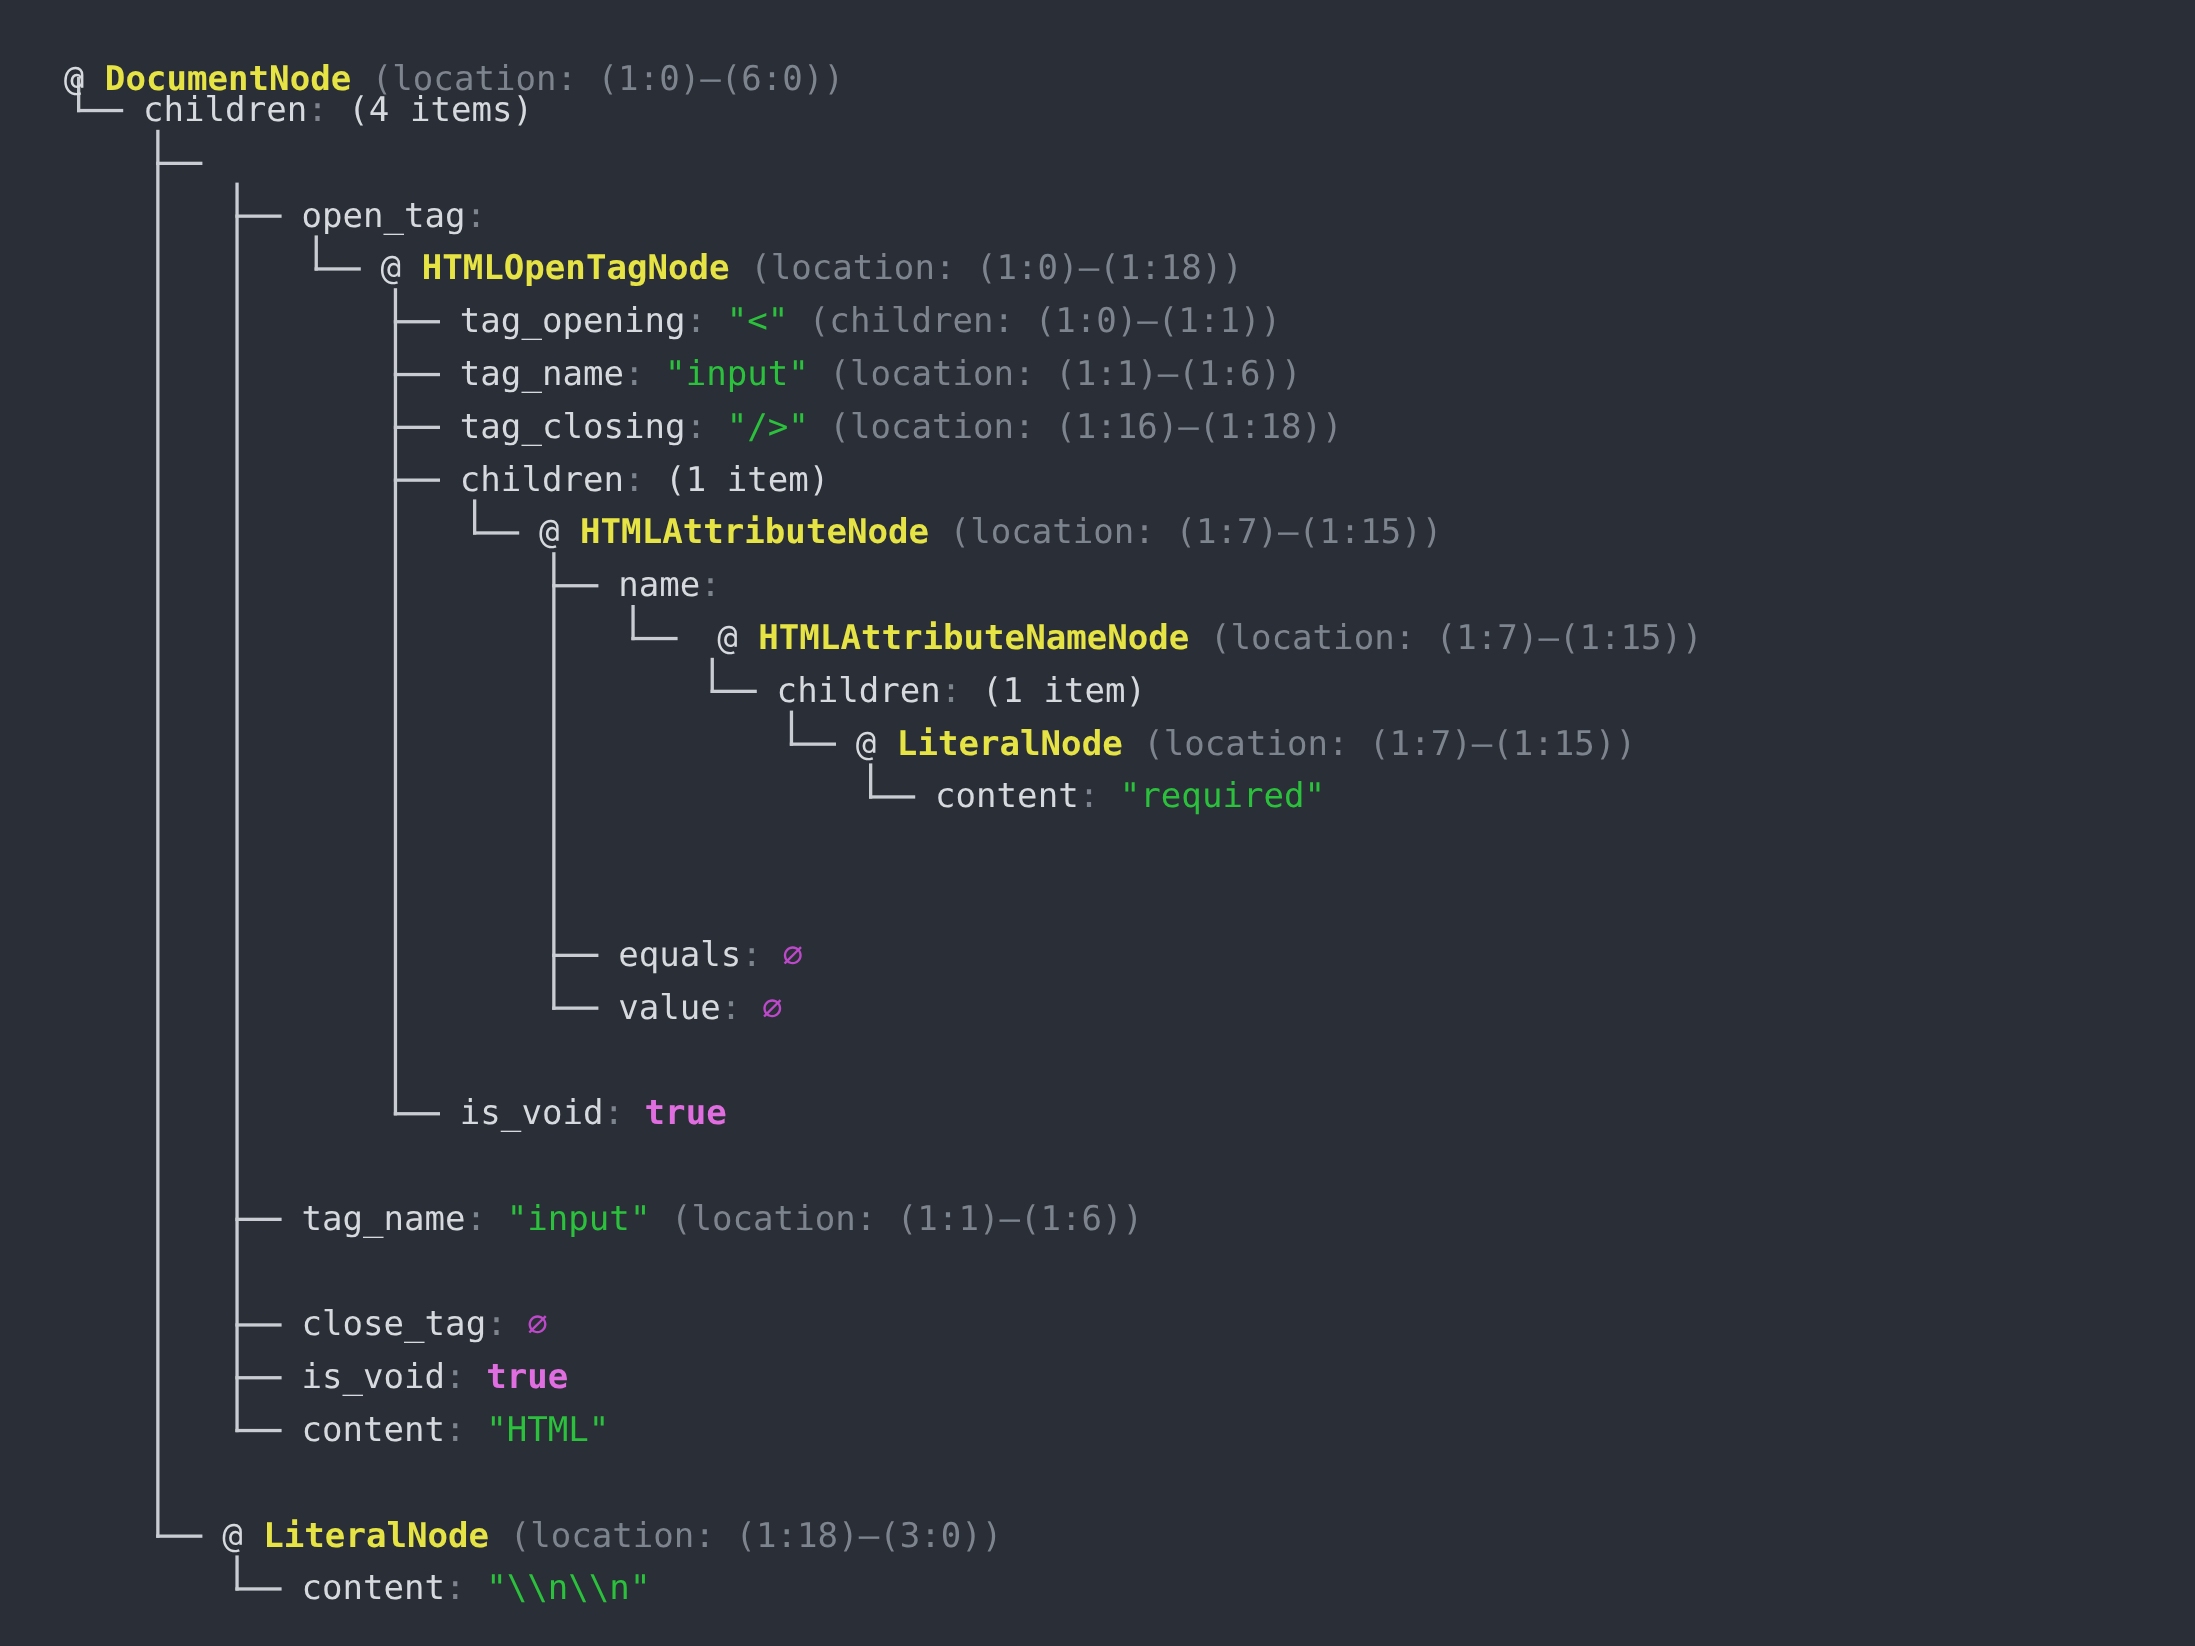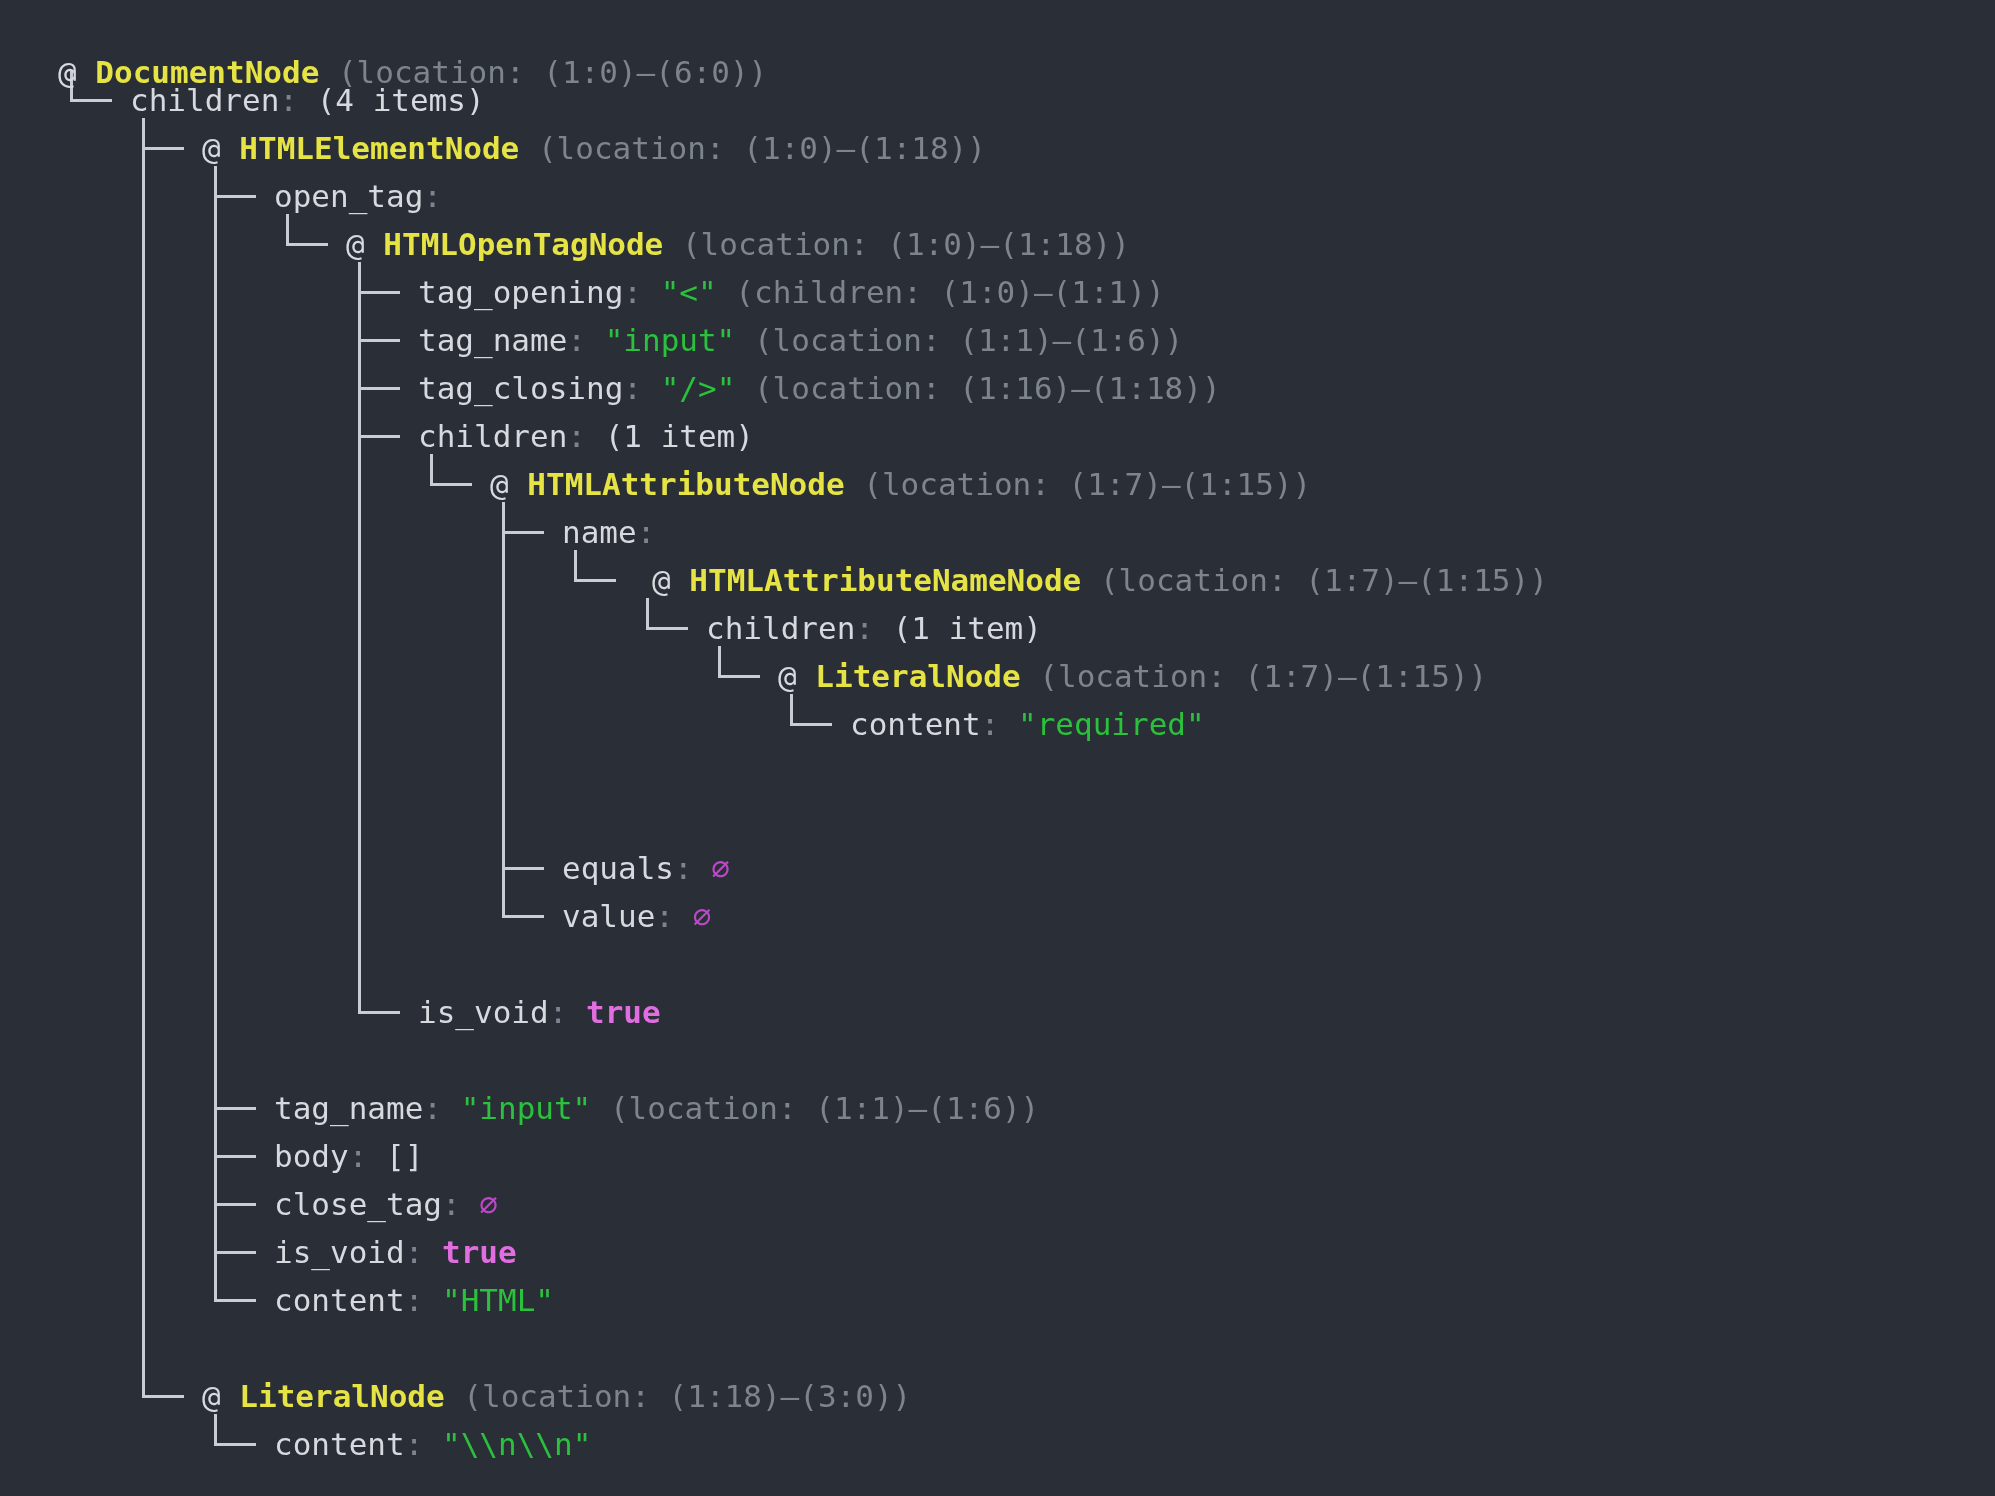--- a/index.html
+++ b/index.html
@@ -38,36 +38,35 @@
     <div class="guide" style="left: 286px; top: 214px; height: 31.5px;"></div>
     <div class="guide" style="left: 358px; top: 262px; height: 751.5px;"></div>
     <div class="guide" style="left: 430px; top: 454px; height: 31.5px;"></div>
     <div class="guide" style="left: 502px; top: 502px; height: 415.5px;"></div>
     <div class="guide" style="left: 574px; top: 550px; height: 31.5px;"></div>
     <div class="guide" style="left: 646px; top: 598px; height: 31.5px;"></div>
     <div class="guide" style="left: 718px; top: 646px; height: 31.5px;"></div>
     <div class="guide" style="left: 790px; top: 694px; height: 31.5px;"></div>
     <div class="row" style="top: 28px;"><span class="txt" style="left: 58px; margin-top: 20px;"><span class="at">@ </span><span class="node">DocumentNode</span><span class="loc"> (location: (1:0)–(6:0))</span></span></div>
     <div class="row" style="top: 76px;"><div class="tick" style="left: 70px; top: 22.5px; width: 42px;"></div><span class="txt" style="left: 130px;"><span class="key">children</span><span class="colon">: </span><span class="plain">(4 items)</span></span></div>
-    <div class="row" style="top: 124px;"><div class="tick" style="left: 142px; top: 22.5px; width: 42px;"></div><span class="txt" style="left: 202px;"><span class="at">@ </span><span class="node">HTMLElementNode</span><span class="loc"> (location: (1:0)–(1:18))</span></span></div>
+    <div class="row" style="top: 124px;"><div class="tick" style="left: 142px; top: 22.5px; width: 42px;"></div></div>
     <div class="row" style="top: 172px;"><div class="tick" style="left: 214px; top: 22.5px; width: 42px;"></div><span class="txt" style="left: 274px;"><span class="key">open_tag</span><span class="colon">:</span></span></div>
     <div class="row" style="top: 220px;"><div class="tick" style="left: 286px; top: 22.5px; width: 42px;"></div><span class="txt" style="left: 346px;"><span class="at">@ </span><span class="node">HTMLOpenTagNode</span><span class="loc"> (location: (1:0)–(1:18))</span></span></div>
     <div class="row" style="top: 268px;"><div class="tick" style="left: 358px; top: 22.5px; width: 42px;"></div><span class="txt" style="left: 418px;"><span class="key">tag_opening</span><span class="colon">: </span><span class="str">"&lt;"</span><span class="loc"> (children: (1:0)–(1:1))</span></span></div>
     <div class="row" style="top: 316px;"><div class="tick" style="left: 358px; top: 22.5px; width: 42px;"></div><span class="txt" style="left: 418px;"><span class="key">tag_name</span><span class="colon">: </span><span class="str">"input"</span><span class="loc"> (location: (1:1)–(1:6))</span></span></div>
     <div class="row" style="top: 364px;"><div class="tick" style="left: 358px; top: 22.5px; width: 42px;"></div><span class="txt" style="left: 418px;"><span class="key">tag_closing</span><span class="colon">: </span><span class="str">"/&gt;"</span><span class="loc"> (location: (1:16)–(1:18))</span></span></div>
     <div class="row" style="top: 412px;"><div class="tick" style="left: 358px; top: 22.5px; width: 42px;"></div><span class="txt" style="left: 418px;"><span class="key">children</span><span class="colon">: </span><span class="plain">(1 item)</span></span></div>
     <div class="row" style="top: 460px;"><div class="tick" style="left: 430px; top: 22.5px; width: 42px;"></div><span class="txt" style="left: 490px;"><span class="at">@ </span><span class="node">HTMLAttributeNode</span><span class="loc"> (location: (1:7)–(1:15))</span></span></div>
     <div class="row" style="top: 508px;"><div class="tick" style="left: 502px; top: 22.5px; width: 42px;"></div><span class="txt" style="left: 562px;"><span class="key">name</span><span class="colon">:</span></span></div>
     <div class="row" style="top: 556px;"><div class="tick" style="left: 574px; top: 22.5px; width: 42px;"></div><span class="txt" style="left: 634px; margin-left: 18px;"><span class="at">@ </span><span class="node">HTMLAttributeNameNode</span><span class="loc"> (location: (1:7)–(1:15))</span></span></div>
     <div class="row" style="top: 604px;"><div class="tick" style="left: 646px; top: 22.5px; width: 42px;"></div><span class="txt" style="left: 706px;"><span class="key">children</span><span class="colon">: </span><span class="plain">(1 item)</span></span></div>
     <div class="row" style="top: 652px;"><div class="tick" style="left: 718px; top: 22.5px; width: 42px;"></div><span class="txt" style="left: 778px;"><span class="at">@ </span><span class="node">LiteralNode</span><span class="loc"> (location: (1:7)–(1:15))</span></span></div>
     <div class="row" style="top: 700px;"><div class="tick" style="left: 790px; top: 22.5px; width: 42px;"></div><span class="txt" style="left: 850px;"><span class="key">content</span><span class="colon">: </span><span class="str">"required"</span></span></div>
     <div class="row" style="top: 844px;"><div class="tick" style="left: 502px; top: 22.5px; width: 42px;"></div><span class="txt" style="left: 562px;"><span class="key">equals</span><span class="colon">: </span><span class="null">∅</span></span></div>
     <div class="row" style="top: 892px;"><div class="tick" style="left: 502px; top: 22.5px; width: 42px;"></div><span class="txt" style="left: 562px;"><span class="key">value</span><span class="colon">: </span><span class="null">∅</span></span></div>
     <div class="row" style="top: 988px;"><div class="tick" style="left: 358px; top: 22.5px; width: 42px;"></div><span class="txt" style="left: 418px;"><span class="key">is_void</span><span class="colon">: </span><span class="bool">true</span></span></div>
     <div class="row" style="top: 1084px;"><div class="tick" style="left: 214px; top: 22.5px; width: 42px;"></div><span class="txt" style="left: 274px;"><span class="key">tag_name</span><span class="colon">: </span><span class="str">"input"</span><span class="loc"> (location: (1:1)–(1:6))</span></span></div>
-    <div class="row" style="top: 1132px;"><div class="tick" style="left: 214px; top: 22.5px; width: 42px;"></div><span class="txt" style="left: 274px;"><span class="key">body</span><span class="colon">: </span><span class="plain">[]</span></span></div>
     <div class="row" style="top: 1180px;"><div class="tick" style="left: 214px; top: 22.5px; width: 42px;"></div><span class="txt" style="left: 274px;"><span class="key">close_tag</span><span class="colon">: </span><span class="null">∅</span></span></div>
     <div class="row" style="top: 1228px;"><div class="tick" style="left: 214px; top: 22.5px; width: 42px;"></div><span class="txt" style="left: 274px;"><span class="key">is_void</span><span class="colon">: </span><span class="bool">true</span></span></div>
     <div class="row" style="top: 1276px;"><div class="tick" style="left: 214px; top: 22.5px; width: 42px;"></div><span class="txt" style="left: 274px;"><span class="key">content</span><span class="colon">: </span><span class="str">"HTML"</span></span></div>
     <div class="row" style="top: 1372px;"><div class="tick" style="left: 142px; top: 22.5px; width: 42px;"></div><span class="txt" style="left: 202px;"><span class="at">@ </span><span class="node">LiteralNode</span><span class="loc"> (location: (1:18)–(3:0))</span></span></div>
     <div class="row" style="top: 1420px;"><div class="tick" style="left: 214px; top: 22.5px; width: 42px;"></div><span class="txt" style="left: 274px;"><span class="key">content</span><span class="colon">: </span><span class="str">"\\n\\n"</span></span></div>
   </div>
 
 </body></html>

